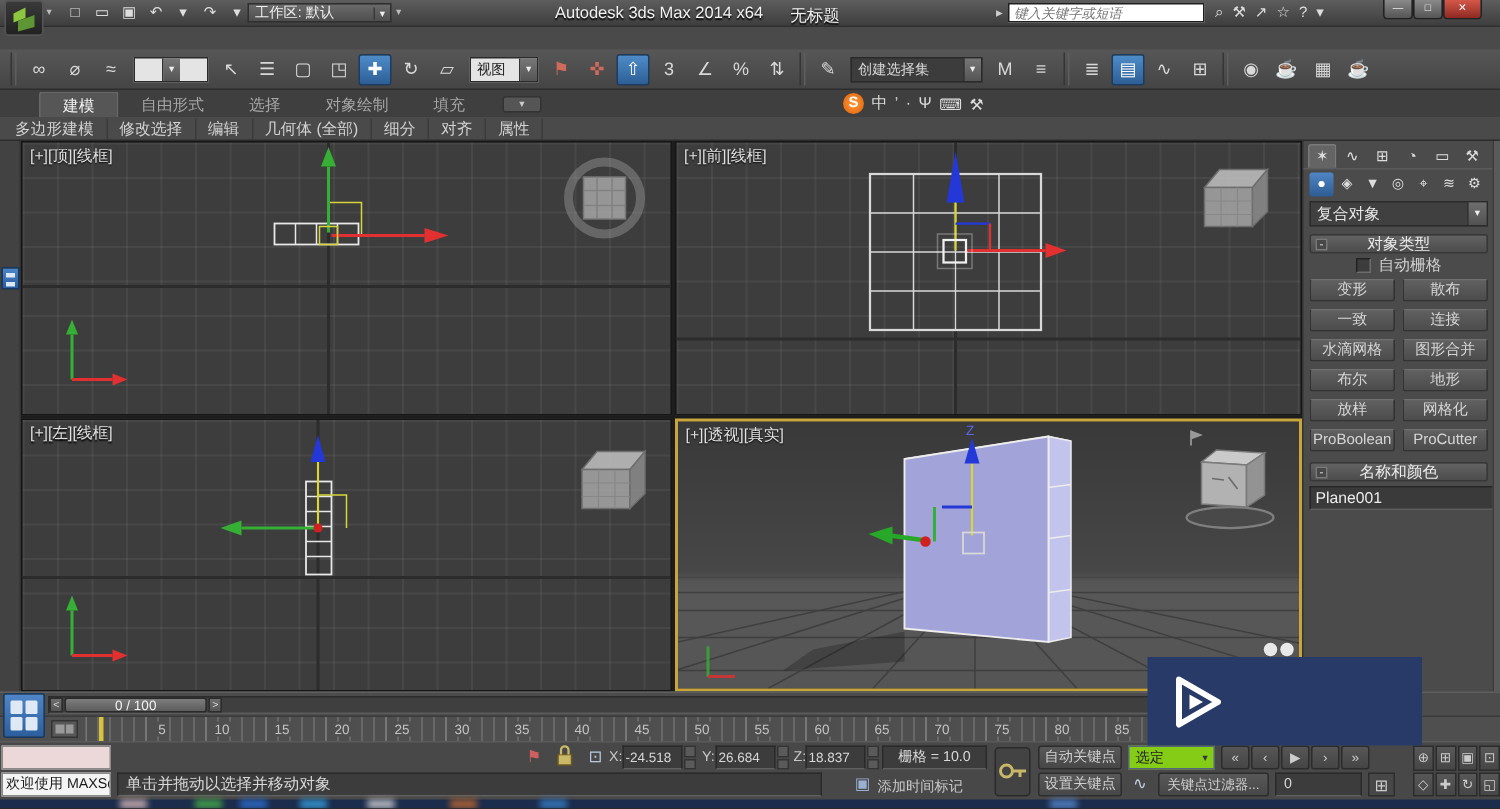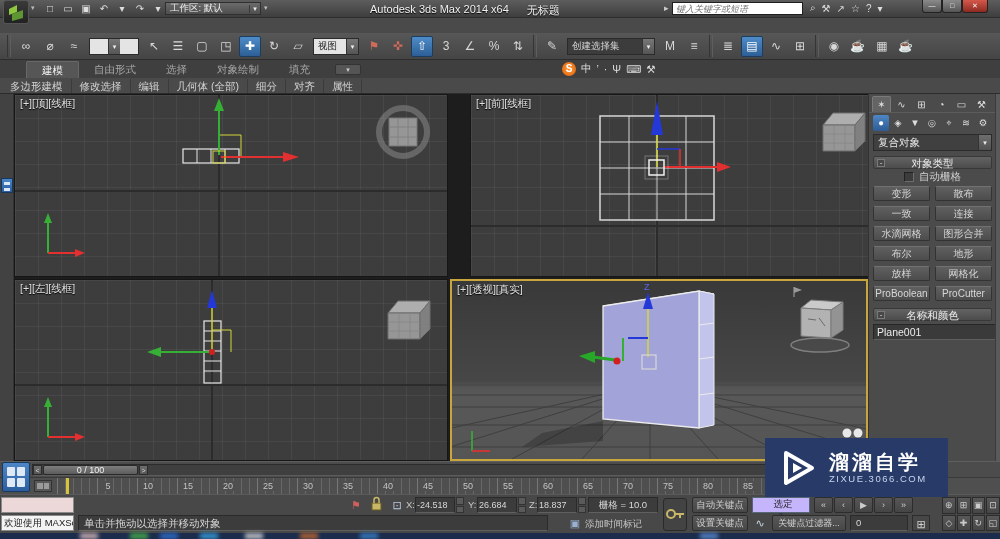--- a/index.html
+++ b/index.html
@@ -55,21 +55,21 @@
 
   
   .workspace{position:absolute;left:0;top:94px;width:1000px;height:367px;}
   .left-strip{position:absolute;left:0;top:0;width:14px;height:367px;background:#424242;border-right:1px solid #333;}
   .strip-icon{position:absolute;left:1px;top:84px;width:12px;height:15px;background:linear-gradient(#4a86c8,#2a5da0);border:1px solid #17375e;}
   .strip-icon i{display:block;margin:3px 2px 0;height:3px;background:#dce8f4;}
   .viewports{position:absolute;left:14px;top:0;width:854px;height:367px;background:#1d1d1d;}
   .vp{position:absolute;border:1px solid #161616;overflow:hidden;}
   .vp-ortho{background-color:#3d3d3d;background-image:linear-gradient(rgba(255,255,255,.05) 1px,transparent 1px),linear-gradient(90deg,rgba(255,255,255,.05) 1px,transparent 1px);background-size:23px 23px;}
   #vp-tl{left:0;top:0;width:434px;height:183px;}
-  #vp-tr{left:436px;top:0;width:418px;height:183px;margin-left:20px;}
+  #vp-tr{left:436px;top:0;width:418px;height:183px;}
   #vp-bl{left:0;top:185px;width:434px;height:182px;}
   #vp-br{left:436px;top:185px;width:418px;height:182px;border:2px solid #c9a63c;background:linear-gradient(180deg,#393939 0px,#474747 100px,#545454 106px,#585858 112px,#555 178px);}
   .vp-label{position:absolute;left:5px;top:2px;font-size:10.5px;color:#e0e0e0;text-shadow:0 1px 1px #000;z-index:3;}
   .vp svg{position:absolute;left:0;top:0;}
 
   
   .cpanel{position:absolute;left:868px;top:0;width:132px;height:367px;background:#4b4b4b;border-left:1px solid #333;}
   .cp-scroll{position:absolute;right:0;top:0;width:5px;height:100%;background:#5a5a5a;border-left:1px solid #3b3b3b;}
   .cp-tabs{display:flex;gap:1px;padding:2px 6px 0 3px;height:18px;}
   .cp-tab{width:19px;height:16px;font-size:10px;text-align:center;line-height:16px;color:#ddd;background:none;border:1px solid transparent;padding:0;}
@@ -116,21 +116,21 @@
   .selfield{left:78px;top:2px;width:266px;}
   .prompt{left:78px;top:20px;width:470px;}
   .s-ico{top:2px;width:16px;text-align:center;font-size:11px;color:#c9c9c9;line-height:16px;}
   .coordlbl{top:4px;font-size:9.5px;color:#c8c8c8;}
   .coordbox{top:2px;width:40px;font-size:9px;padding:0 1px;}
   .spin{top:2px;width:8px;display:flex;flex-direction:column;gap:1px;}
   .spin i{flex:1;background:#5a5a5a;border:1px solid #333;}
   .gridbox{left:588px;top:2px;width:70px;text-align:center;font-size:9.5px;}
   .keybtn{position:absolute;left:663px;top:3px;width:24px;height:33px;background:#434343;border:1px solid #2a2a2a;border-radius:3px;}
   .skbtn{width:56px;background:linear-gradient(#585858,#474747);border:1px solid #2d2d2d;border-radius:2px;color:#d0d0d0;font-size:9.5px;text-align:center;line-height:14px;padding:0;}
-  .sel-dd{left:752px;top:2px;width:58px;background:#c4b5fd;border:1px solid #567;color:#222;display:flex;align-items:center;flex-direction:column;}
+  .sel-dd{left:752px;top:2px;width:58px;background:#84cc16;border:1px solid #567;color:#222;display:flex;align-items:center;}
   .sel-dd .lbl{flex:1;font-size:9.5px;padding-left:4px;}
   .sel-dd .arr{width:11px;font-size:7px;text-align:center;color:#334;}
   .playback{left:814px;top:2px;display:flex;gap:1px;}
   .pb-btn{width:19px;height:16px;background:linear-gradient(#565656,#454545);border:1px solid #2c2c2c;border-radius:2px;color:#ccc;font-size:9px;text-align:center;line-height:14px;padding:0;}
   .kf-btn{left:772px;top:20px;width:74px;font-size:9px;}
   .framefield{left:850px;top:20px;width:58px;font-size:9.5px;}
   .timecfg{left:912px;top:20px;width:18px;text-align:center;color:#ccc;font-size:11px;line-height:16px;background:#474747;border:1px solid #2d2d2d;}
   .navgrid{position:absolute;left:942px;top:2px;width:58px;height:34px;display:grid;grid-template-columns:repeat(4,1fr);gap:1px;}
   .nav-btn{background:linear-gradient(#585858,#464646);border:1px solid #2c2c2c;color:#ccc;font-size:9px;text-align:center;line-height:14px;padding:0;}
   .tt-ico{left:567px;top:20px;color:#9ab0d0;}
@@ -638,19 +638,15 @@
       <i style="left:300px;background:#c06830;"></i>
     <i style="left:360px;background:#3a80c8;"></i>
       <i style="left:700px;background:#5a8ad0;"></i>
   </div>
 
   <div class="watermark">
     <svg width="42" height="42" viewBox="0 0 42 42">
       <polygon points="9,6 35,21 9,36" fill="none" stroke="#fff" stroke-width="4" stroke-linejoin="round"></polygon>
       <polygon points="16,16 25,21 16,26" fill="#fff"></polygon>
     </svg>
-    <div class="wm-text">
-      <div class="wm-brand">溜溜自学</div>
-      <div class="wm-url">zixue.3066.com</div>
-    </div>
   </div>
 
 </div>
 
 </body></html>

